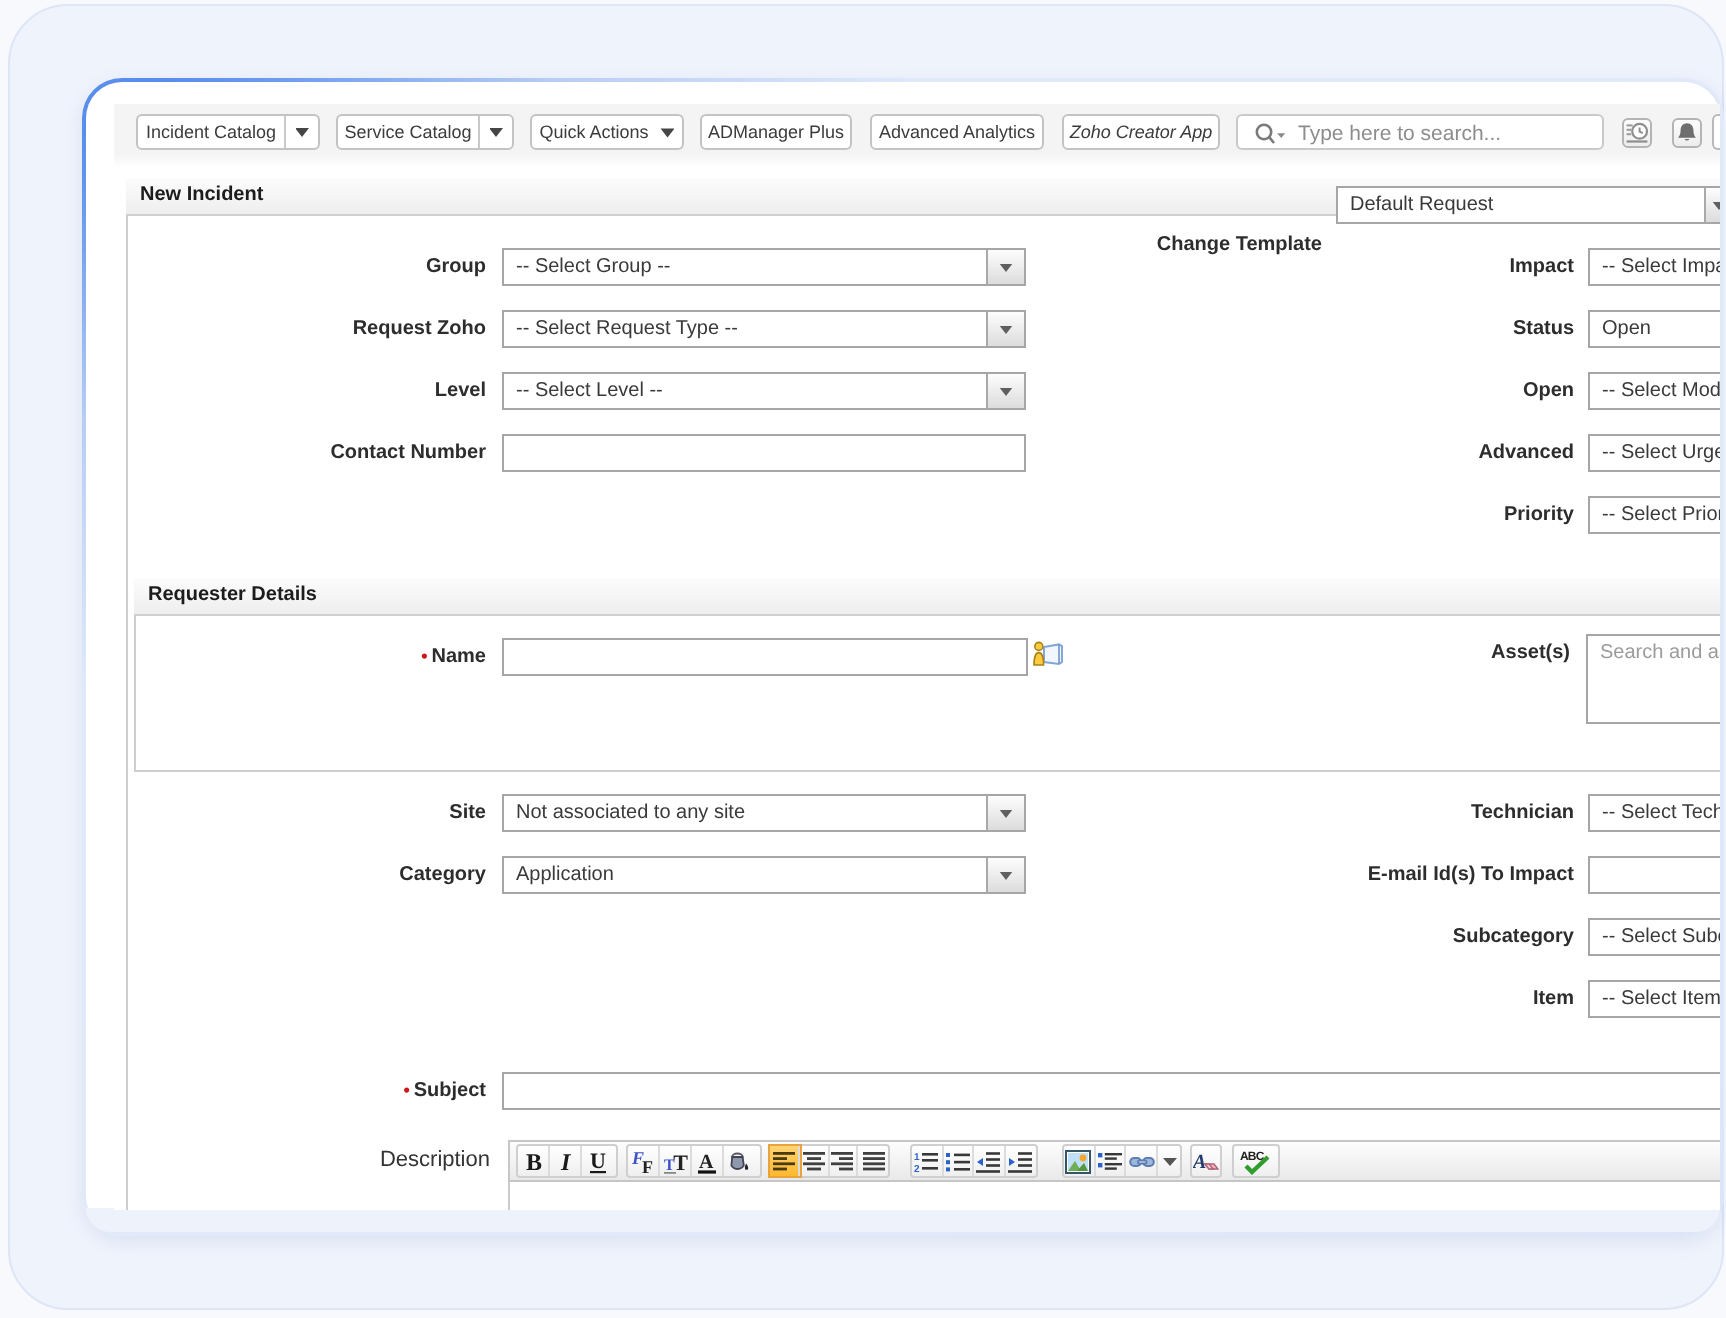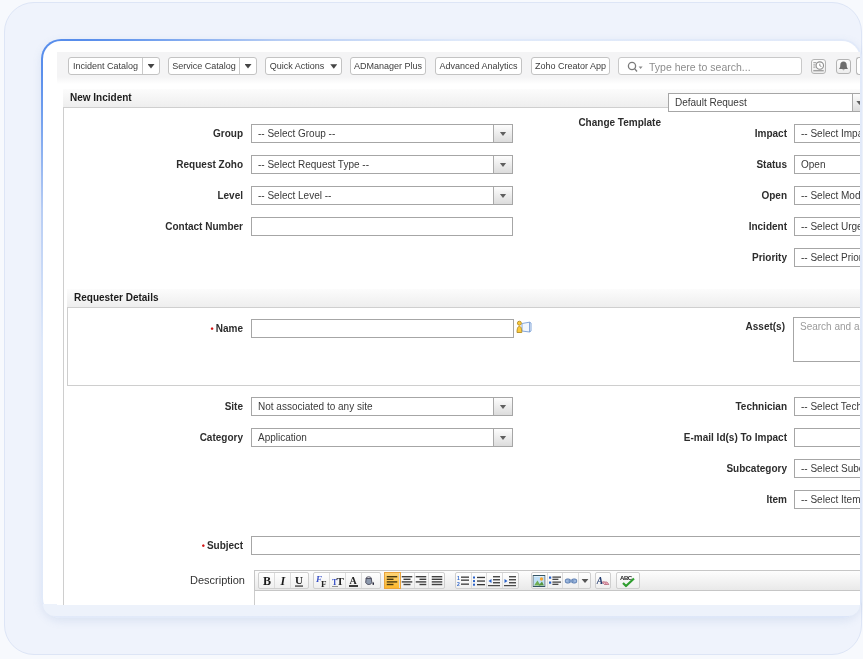--- a/index.html
+++ b/index.html
@@ -68,21 +68,21 @@
             </div>
         <div class="tbtn" style="left:208px;width:77px;">
               <span class="txt">Quick Actions<span class="caret2"></span></span>
             </div>
         <div class="tbtn" style="left:293px;width:76px;">
               <span class="txt">ADManager Plus</span>
             </div>
         <div class="tbtn" style="left:378px;width:87px;">
               <span class="txt">Advanced Analytics</span>
             </div>
-        <div class="tbtn" style="left:474px;width:79px;">
+        <div class="tbtn" style="left:474px;width:79px;font-style:italic;">
               <span class="txt">Zoho Creator App</span>
             </div>
         <div id="searchbox">
               <svg width="16" height="12" viewBox="0 0 16 12" style="position:absolute;left:8px;top:3px;">
                 <circle cx="5" cy="5" r="3.6" fill="none" stroke="#7a7a7a" stroke-width="1.3"></circle>
                 <line x1="7.6" y1="7.6" x2="10" y2="10.5" stroke="#7a7a7a" stroke-width="1.3"></line>
                 <path d="M11.5 5 l5 0 -2.5 3 z" fill="#8a8a8a" transform="scale(0.8) translate(3,2)"></path>
               </svg>
               <span style="position:absolute;left:30px;top:3px;">Type here to search...</span>
             </div>
@@ -118,21 +118,21 @@
       <div class="sel" style="left:194px; top:134px; width:262px;">-- Select Level --<span class="arr"></span></div>
       <div class="lb" style="left:66px; top:165px; width:120px;">Contact Number</div>
       <div class="inp" style="left:194px; top:165px; width:262px;"></div>
 
       <div class="lb" style="left:610px; top:72px; width:120px;">Impact</div>
       <div class="sel" style="left:737px; top:72px; width:262px;">-- Select Impact --</div>
       <div class="lb" style="left:610px; top:103px; width:120px;">Status</div>
       <div class="sel" style="left:737px; top:103px; width:262px;">Open</div>
       <div class="lb" style="left:610px; top:134px; width:120px;">Open</div>
       <div class="sel" style="left:737px; top:134px; width:262px;">-- Select Mode --</div>
-      <div class="lb" style="left:610px; top:165px; width:120px;">Incident</div>
+      <div class="lb" style="left:610px; top:165px; width:120px;">Advanced</div>
       <div class="sel" style="left:737px; top:165px; width:262px;">-- Select Urgency --</div>
       <div class="lb" style="left:610px; top:196px; width:120px;">Priority</div>
       <div class="sel" style="left:737px; top:196px; width:262px;">-- Select Priority --</div>
 
       <div style="position:absolute; left:10px; top:237px; width:796px; height:97px; border:1px solid #cecece; background:#fff;"></div>
       <div class="secthead" style="left:10px; top:237px; width:796px;">Requester Details</div>
       <div class="lb" style="left:66px; top:267px; width:120px;"><span class="req">•</span>Name</div>
       <div class="inp" style="left:194px; top:267px; width:263px;"></div>
       <svg class="abs" style="left:459px; top:268px;" width="16" height="14" viewBox="0 0 16 14">
             <path d="M6 3.5 L13.5 2.2 L15 3 L15 11 L13.5 12 L6 11 z" fill="#f2f7fd" stroke="#84a7da" stroke-width="1"></path>

